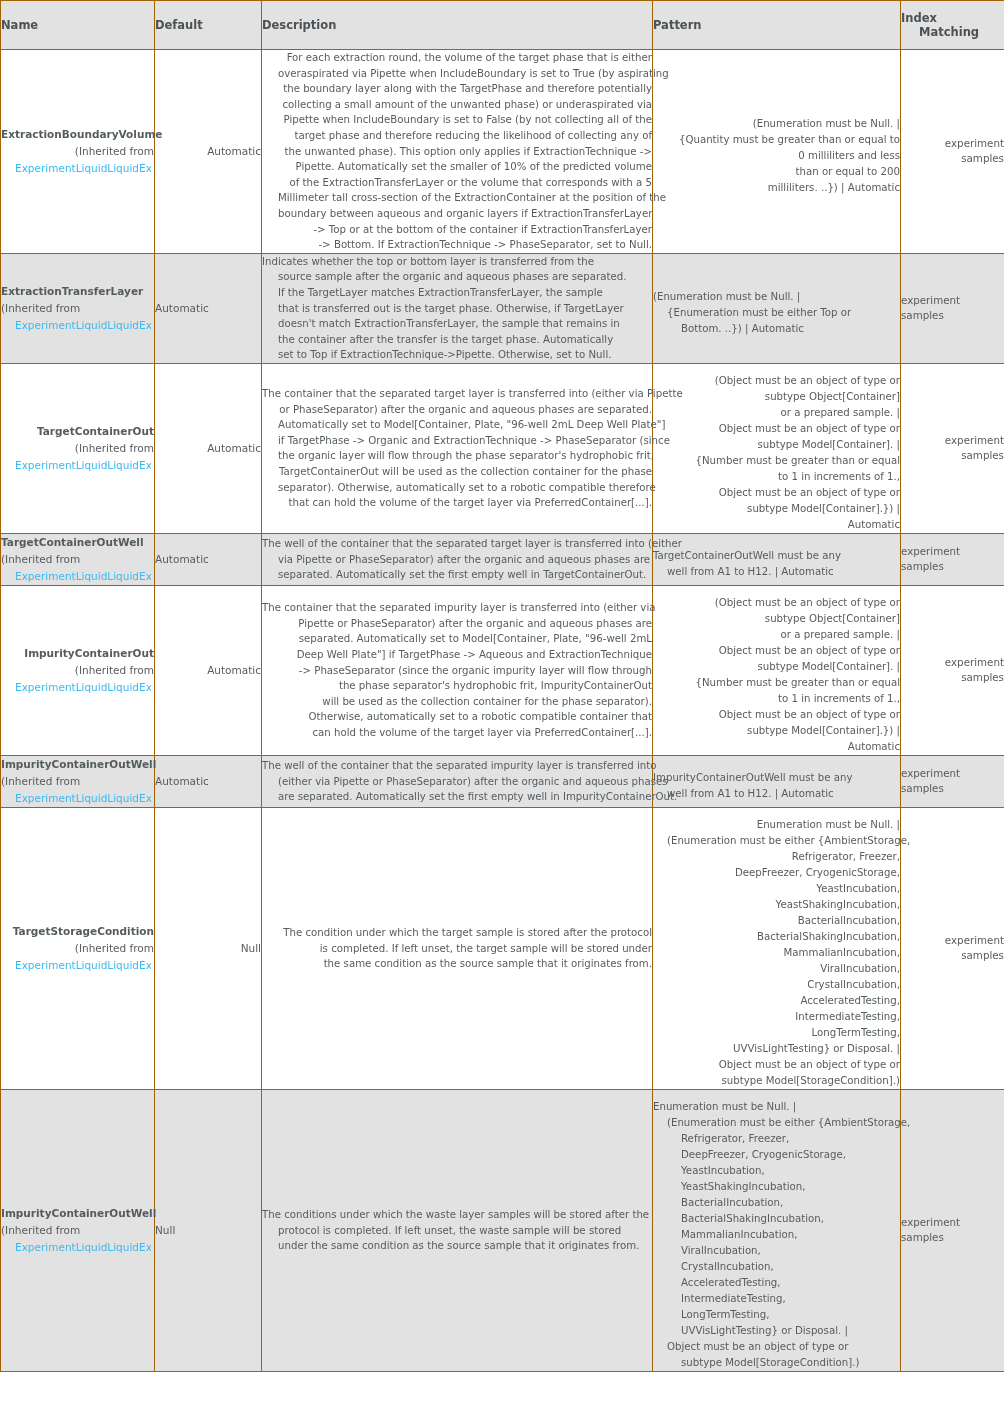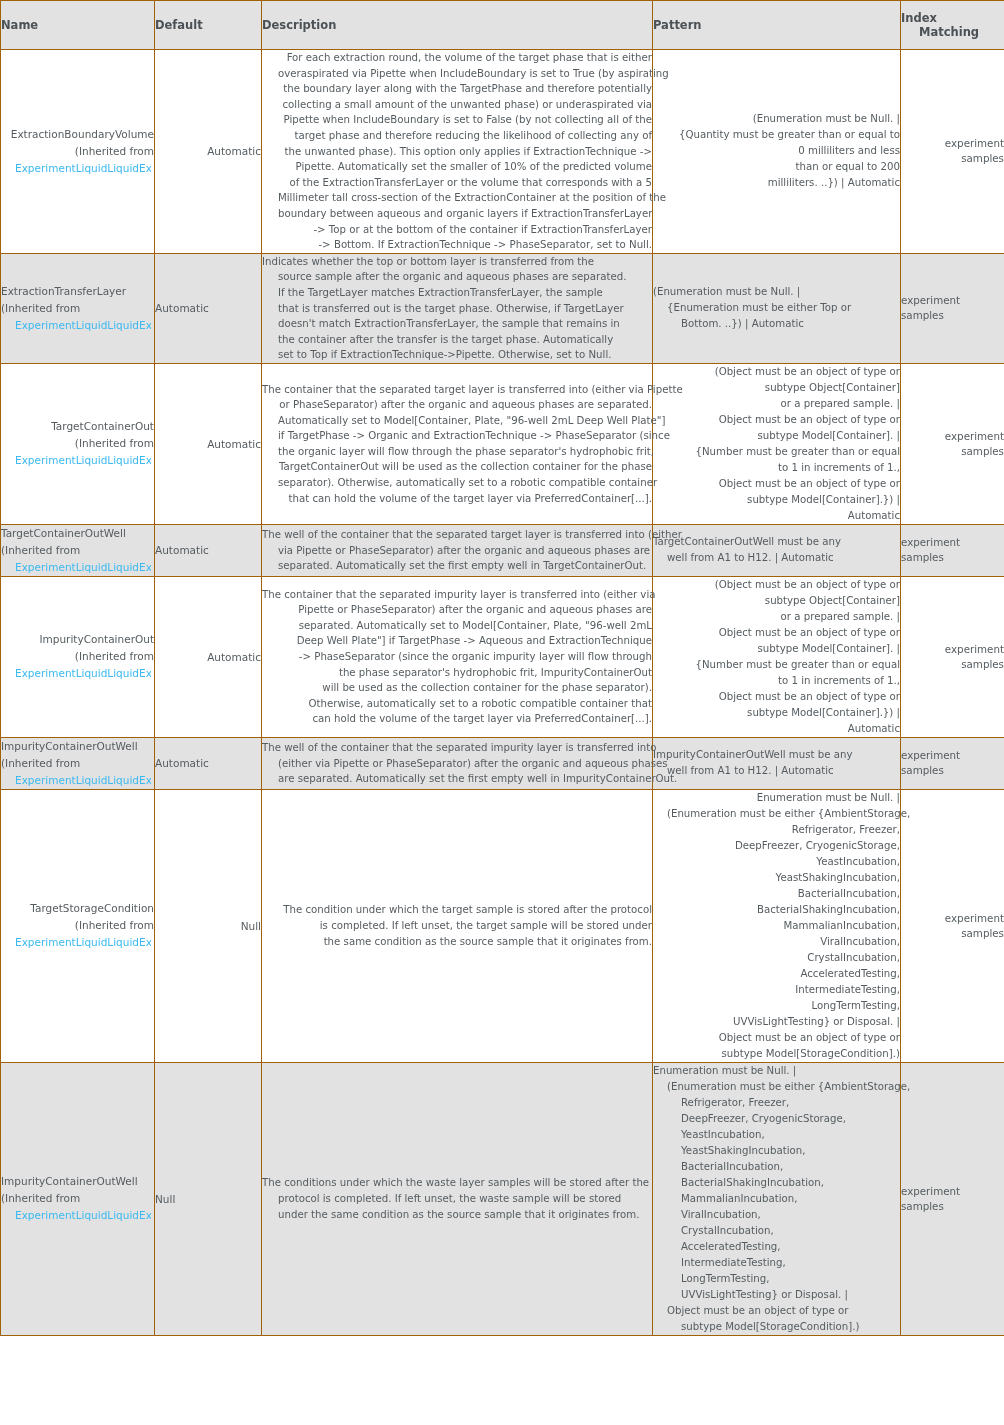--- a/index.html
+++ b/index.html
@@ -46,21 +46,21 @@
 
   
   tbody tr.row-odd  td { background: #ffffff; text-align: right; }
   tbody tr.row-even td { background: #e2e2e2; }
 
   td.cell-name {
     padding: 8px 6px 8px 8px;
     font-size: 10.5px;
     line-height: 17px;
   }
-  .name-main { display: block; color: #555c60; }
+  .name-main { display: block; color: #555c60; font-weight: bold; }
   .name-inherit-open { display: block; padding-left: 0; color: #555c60; }
   .name-link-wrap {
     display: block;
     padding-left: 14px;
     overflow: hidden;
     white-space: nowrap;
     width: 136px;
   }
   .name-link {
     color: #3bb9f0;
@@ -81,21 +81,21 @@
   }
   td.cell-desc .ln      { display: block; white-space: nowrap; }
   td.cell-desc .ln.ind  { padding-left: 16px; }
 
   td.cell-pattern {
     padding: 8px 6px 8px 6px;
     font-size: 10.2px;
     line-height: 16px;
   }
   td.cell-pattern .ln { display: block; white-space: nowrap; }
-  td.cell-pattern .i0 { padding-left: 0px; }
+  td.cell-pattern .i0 { padding-left: 0px; margin-top: 9px; }
   td.cell-pattern .i1 { padding-left: 14px; }
   td.cell-pattern .i2 { padding-left: 28px; }
 
   td.cell-index {
     padding: 4px 6px;
     font-size: 10.3px;
     line-height: 15px;
     text-align: left;
     margin-left: 21px;
   }
@@ -193,21 +193,21 @@
           <span class="name-link-wrap"><a class="name-link" href="#" style="color: rgb(59, 185, 240);">ExperimentLiquidLiquidExtraction)</a></span>
         </td>
         <td class="cell-default">Automatic</td>
         <td class="cell-desc">
           <span class="ln">The container that the separated target layer is transferred into (either via Pipette</span>
           <span class="ln ind">or PhaseSeparator) after the organic and aqueous phases are separated.</span>
           <span class="ln ind">Automatically set to Model[Container, Plate, "96-well 2mL Deep Well Plate"]</span>
           <span class="ln ind">if TargetPhase -&gt; Organic and ExtractionTechnique -&gt; PhaseSeparator (since</span>
           <span class="ln ind">the organic layer will flow through the phase separator's hydrophobic frit,</span>
           <span class="ln ind">TargetContainerOut will be used as the collection container for the phase</span>
-          <span class="ln ind">separator). Otherwise, automatically set to a robotic compatible container</span>
+          <span class="ln ind">separator). Otherwise, automatically set to a robotic compatible therefore</span>
           <span class="ln ind">that can hold the volume of the target layer via PreferredContainer[...].</span>
         </td>
         <td class="cell-pattern">
           <span class="ln i0">(Object must be an object of type or</span>
           <span class="ln i2">subtype Object[Container]</span>
           <span class="ln i2">or a prepared sample. |</span>
           <span class="ln i1">Object must be an object of type or</span>
           <span class="ln i2">subtype Model[Container]. |</span>
           <span class="ln i1">{Number must be greater than or equal</span>
           <span class="ln i2">to 1 in increments of 1.,</span>

